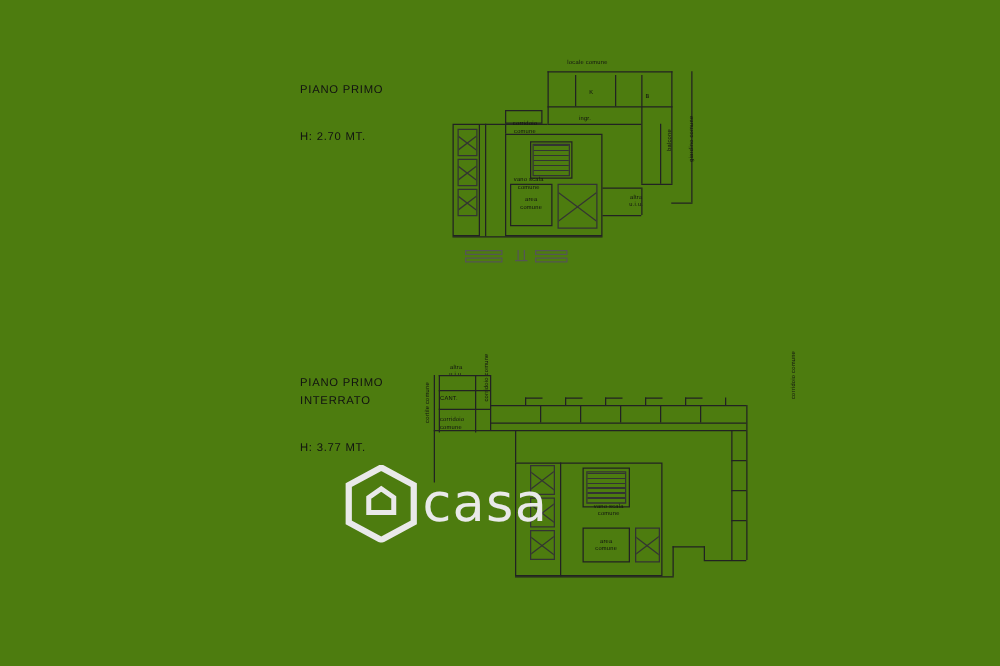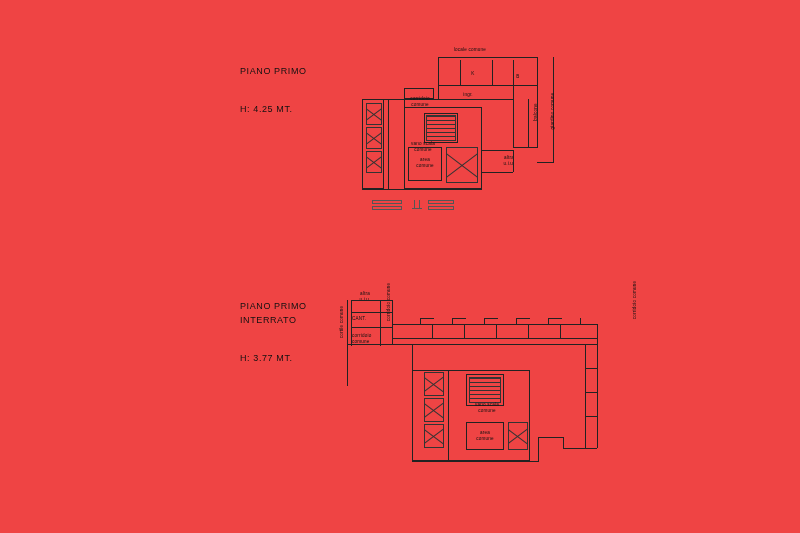--- a/index.html
+++ b/index.html
@@ -11,21 +11,21 @@
     width: 800px;
     height: 533px;
     position: relative;
     font-family: "Liberation Sans", sans-serif;
     color: #1a1a1a;
     overflow: hidden;
   }
   .page {
     position: absolute;
     inset: 0;
-    background: #ef4444;
+    background: #4d7c0f;
   }
 
   
   .title-block {
     position: absolute;
     font-size: 9px;
     letter-spacing: 0.6px;
     color: #111;
     line-height: 14px;
     white-space: pre-line;
@@ -124,21 +124,21 @@
     font-family: "DejaVu Sans", sans-serif;
   }
 </style>
 </head>
 <body>
 
 <div class="page">
 
   <div class="title-block" id="title-upper">
     <div>PIANO PRIMO</div>
-    <div class="h">H: 4.25 MT.</div>
+    <div class="h">H: 2.70 MT.</div>
   </div>
 
   <div>
 
     <div class="ln hl" style="left:438px; top:57px; width:100px;"></div>
     <div class="ln vl" style="left:438px; top:57px; height:28px;"></div>
     <div class="ln vl" style="left:537px; top:57px; height:90px;"></div>
     <div class="ln hl" style="left:438px; top:85px; width:100px;"></div>
     <div class="ln vl" style="left:460px; top:60px; height:25px;"></div>
     <div class="ln vl" style="left:492px; top:60px; height:25px;"></div>
@@ -274,14 +274,21 @@
     <div class="stair" style="left:469px; top:377px; width:32px; height:26px;"></div>
     <div class="lbl" style="left:466px; top:402px; width:42px;">vano scala
 comune</div>
 
     <div class="box" style="left:466px; top:422px; width:38px; height:28px;"></div>
     <div class="lbl" style="left:466px; top:430px; width:38px;">area
 comune</div>
     <div class="xbox" style="left:508px; top:422px; width:20px; height:28px;"></div>
   </div>
 
+  <div id="watermark">
+    <svg class="wm-hex" viewBox="0 0 58 62">
+      <path d="M29 2 L55 16 L55 46 L29 60 L3 46 L3 16 Z" fill="none" stroke="#e9e9e9" stroke-width="5"></path>
+      <path d="M19 38 L19 26 L29 19 L39 26 L39 38 Z" fill="none" stroke="#e9e9e9" stroke-width="4"></path>
+    </svg>
+    <div class="wm-text">casa</div>
+  </div>
 
 </div>
 
 </body></html>

